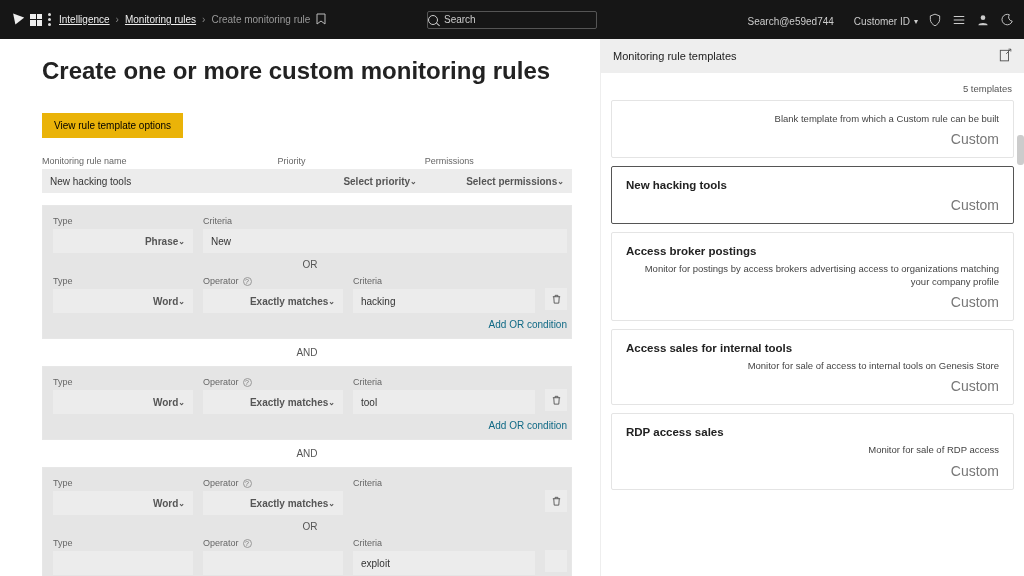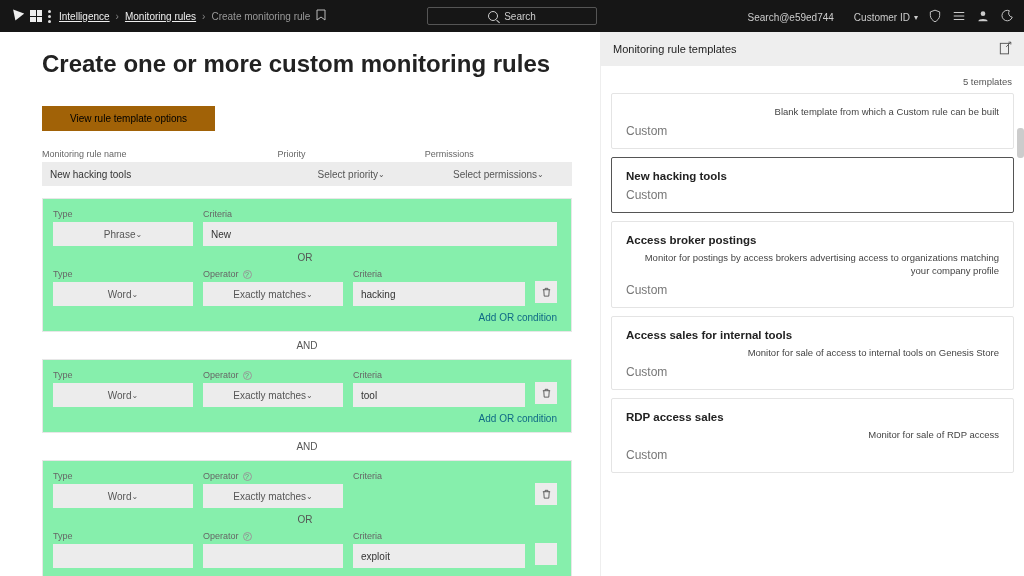--- a/index.html
+++ b/index.html
@@ -1,81 +1,81 @@
 <!DOCTYPE html>
 <html><head>
 <meta charset="utf-8">
 <style>
   * { box-sizing: border-box; margin: 0; padding: 0; font-family: Arial, Helvetica, sans-serif; }
   body { width:1024px; height:576px; overflow:hidden; background:#fff; color:#222; font-size:11px; }
 
   
-  .topbar { background:#161616; color:#ddd; height:32px; display:flex; align-items:center; padding:0 10px; font-size:10px; position:relative; }
+  .topbar { background:#161616; color:#ddd; height:39px; display:flex; align-items:center; padding:0 10px; font-size:10px; position:relative; }
   .topbar-left { display:flex; align-items:center; gap:8px; }
   .brand-block { display:flex; align-items:center; gap:6px; }
   .brand-icon svg { display:block; }
   .grid-icon { width:12px; height:12px; display:grid; grid-template-columns:1fr 1fr; gap:1px; }
   .grid-icon span { background:#eee; }
   .dots { display:flex; flex-direction:column; gap:2px; }
   .dots span { width:3px; height:3px; background:#ddd; border-radius:50%; }
   .crumbs { display:flex; align-items:center; gap:6px; }
   .crumb-link { color:#eee; text-decoration:underline; cursor:pointer; }
   .crumb-plain { color:#999; }
   .crumb-sep { color:#888; }
   .bookmark-icon { color:#bbb; }
 
   .topbar-center { position:absolute; left:50%; transform:translateX(-50%); }
-  .search-box { width:170px; height:18px; border:1px solid #555; border-radius:2px; display:flex; align-items:center; justify-content:center; gap:6px; color:#ccc; }
+  .search-box { width:170px; height:18px; border:1px solid #555; border-radius:2px; display:flex; align-items:center; justify-content:flex-start; gap:6px; color:#ccc; }
   .search-box .mag { width:10px; height:10px; border:1.2px solid #ccc; border-radius:50%; position:relative; }
   .search-box .mag::after { content:""; position:absolute; width:4px; height:1.2px; background:#ccc; bottom:-2px; right:-3px; transform:rotate(40deg); }
 
   .topbar-right { margin-left:auto; display:flex; align-items:flex-end; gap:10px; color:#ccc; }
   .topbar-right .chev { font-size:8px; }
   .tb-icon { width:14px; height:14px; display:flex; align-items:center; justify-content:center; }
   .tb-icon svg { display:block; }
 
   
   .content { display:flex; height:550px; }
   .main { flex:1; padding:18px 28px 0 42px; overflow:hidden; }
   .side { width:424px; background:#fff; border-left:1px solid #eee; display:flex; flex-direction:column; }
 
   h1 { font-size:24px; font-weight:700; margin-bottom:14px; }
   .intro { font-size:11px; line-height:1.5; max-width:500px; margin-bottom:6px; }
   .intro .link { color:#0f6985; text-decoration:underline; cursor:pointer; }
 
-  .view-btn { margin-top:14px; background:#a16207; border:none; font-size:10px; padding:7px 28px; cursor:pointer; }
+  .view-btn { margin-top:14px; background:#eab308; border:none; font-size:10px; padding:7px 12px; cursor:pointer; }
 
   .form-top { display:flex; margin-top:18px; }
   .form-top .field { flex:1; }
   .field-label { font-size:9px; color:#666; margin-bottom:3px; display:flex; align-items:center; gap:4px; }
   .text-input, .select-input { width:100%; height:24px; background:#ececec; border:none; padding:0 8px; font-size:10px; color:#333; }
-  .select-input { display:flex; align-items:center; justify-content:center; color:#555; cursor:pointer; }
+  .select-input { display:flex; align-items:center; justify-content:flex-end; color:#555; cursor:pointer;font-weight:bold; }
   .select-input .chev { font-size:8px; color:#555; }
 
   .groups { margin-top:12px; }
-  .group { border:1px solid #e7e7e7; padding:10px 14px 8px 10px; margin-bottom:8px; background:#86efac; }
+  .group { border:1px solid #e7e7e7; padding:10px 4px 8px 10px; margin-bottom:8px; background:#e5e5e5; }
   .row1 { display:grid; grid-template-columns:140px 1fr; gap:10px; }
   .row2 { display:grid; grid-template-columns:140px 140px 1fr 22px; gap:10px; }
   .row1 + .between, .row2 + .between { margin:6px 0; }
   .between { text-align:center; font-size:10px; color:#555; }
   .between-outer { text-align:center; font-size:10px; color:#555; margin:4px 0 8px 0; }
   .add-or { text-align:right; color:#0f6985; font-size:10px; margin-top:6px; cursor:pointer; }
   .trash { display:flex; align-items:flex-end; justify-content:center; padding-bottom:3px; }
   .trash .trash-icon { width:22px; height:22px; background:#ececec; display:flex; align-items:center; justify-content:center; cursor:pointer; }
   .trash svg { display:block; }
   .help-icon { width:9px; height:9px; border:1px solid #999; border-radius:50%; display:inline-flex; align-items:center; justify-content:center; font-size:7px; color:#777; }
 
   
   .side-head { background:#eee; height:34px; display:flex; align-items:center; justify-content:space-between; padding:0 12px; font-size:11px; }
   .side-count { text-align:right; font-size:9.5px; color:#555; padding:10px 12px 6px 0; }
   .tmpl { border:1px solid #e4e4e4; margin:0 10px 8px 10px; padding:12px 14px 10px 14px; border-radius:2px; }
   .tmpl.selected { border:1.5px solid #555; }
   .tmpl-title { font-size:11.5px; font-weight:600; margin-bottom:6px; }
   .tmpl-desc { font-size:9.5px; color:#444; line-height:1.3; margin-bottom:6px;text-align:right; }
-  .tmpl-tag { font-size:12px; color:#777; }
+  .tmpl-tag { font-size:14px; color:#777;text-align:right; }
   .export-icon { cursor:pointer; }
 
   .scroll-ind { position:absolute; right:0; top:62px; width:7px; height:30px; background:#ccc; border-radius:3px; }
   .side-scroll { position:relative; }
   .side-scroll::before { content:""; position:absolute; right:0; top:0; bottom:0; width:7px; background:transparent; }
 </style>
 </head>
 <body>
 
 <div class="topbar">

